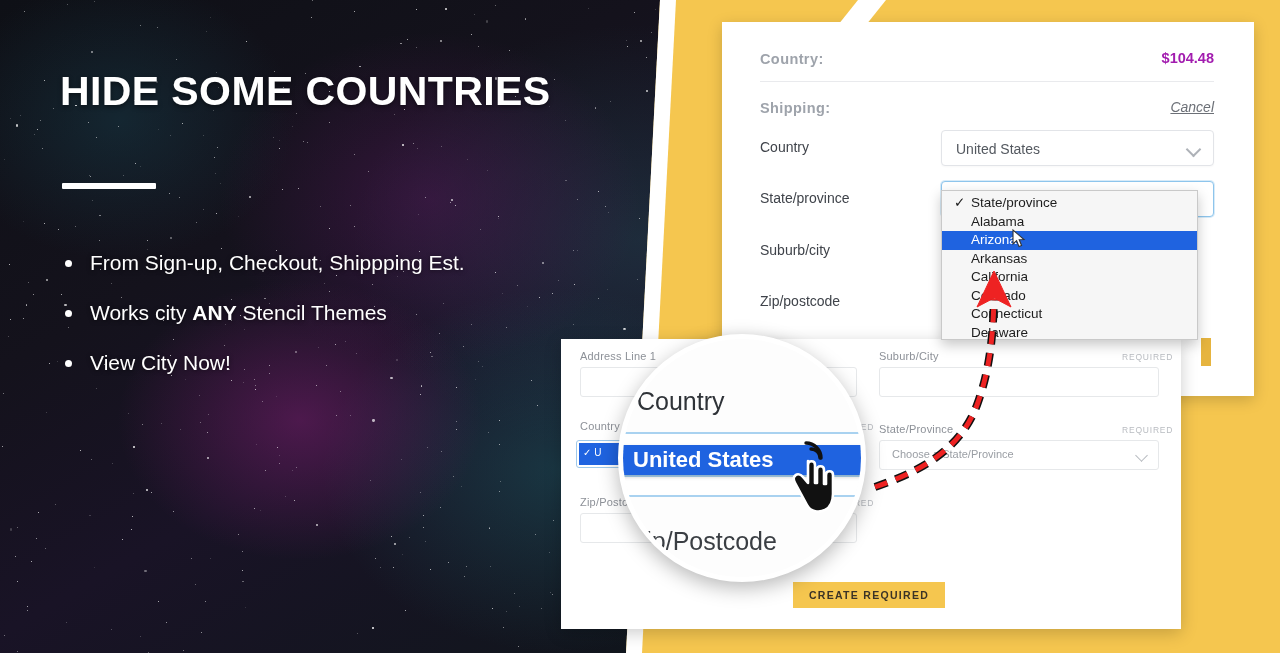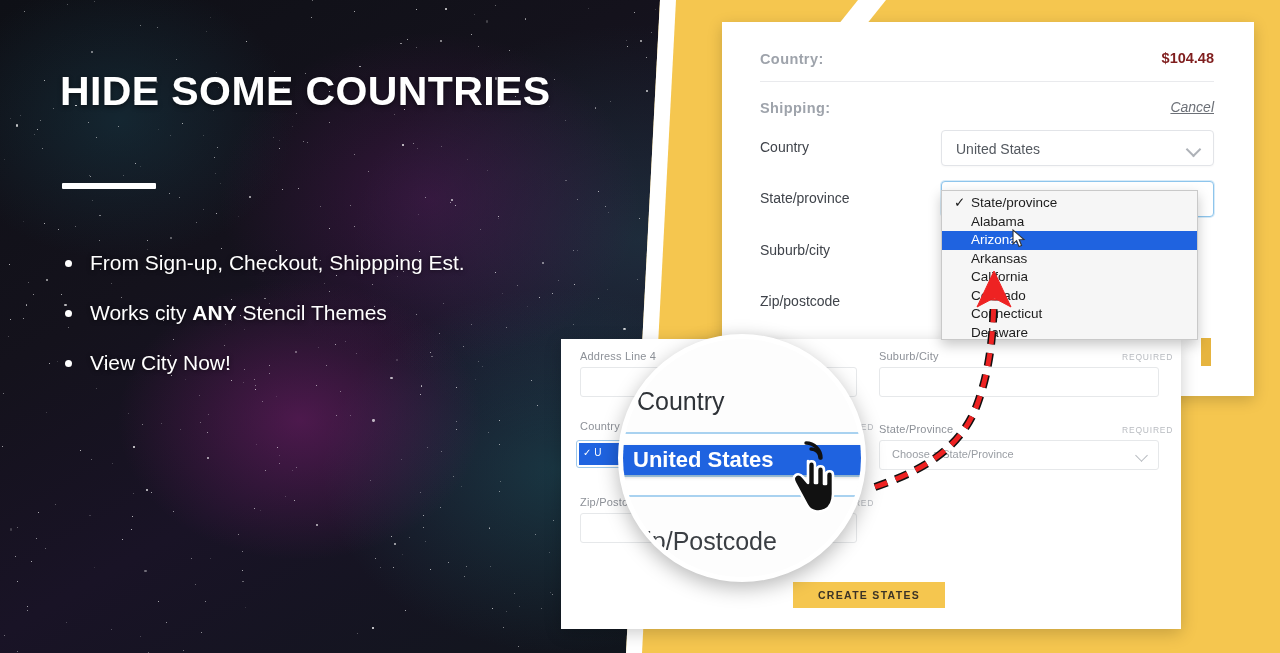--- a/index.html
+++ b/index.html
@@ -59,21 +59,21 @@
   .bullets b{font-weight:bold;}
   ul{margin:0;padding:0;}
 
   
   .card-top{
     position:absolute;left:722px;top:22px;width:532px;height:374px;
     background:#fff;box-shadow:0 4px 14px rgba(0,0,0,.18);
   }
   .row{position:absolute;left:38px;right:40px;}
   .lbl-mut{color:#9ea3ab;font-size:14.5px;font-weight:bold;letter-spacing:.4px;}
-  .val-dark{color:#7f1d1d;font-size:14.5px;font-weight:bold;}
+  .val-dark{color:#a21caf;font-size:14.5px;font-weight:bold;}
   .hr{position:absolute;left:38px;right:40px;height:1px;background:#e9eaed;}
   .lbl-dark{color:#3f434a;font-size:14px;}
   .cancel{
     color:#6c7077;font-size:14px;font-style:italic;text-decoration:underline;cursor:pointer;
   }
   .sel{
     position:absolute;background:#fff;border:1px solid #e2e4e8;border-radius:4px;
     height:36px;line-height:36px;color:#53585f;font-size:14px;padding-left:14px;
     box-sizing:border-box;box-shadow:0 1px 2px rgba(0,0,0,.03);
   }
@@ -633,21 +633,21 @@
       <div class="opt"><span>Connecticut</span></div>
       <div class="opt"><span>Delaware</span></div>
     </div>
 
   <svg class="cursor-arrow" width="14" height="20" viewBox="0 0 14 20">
     <path d="M1,1 L1,15 L4.6,11.6 L7,17.6 L9.6,16.5 L7.2,10.8 L12,10.6 Z" fill="#ffffff" stroke="#333" stroke-width="1.1"></path>
   </svg>
 
   <div class="card-bot">
 
-    <span class="f-lbl" style="left:19px;top:11px;">Address Line 4</span>
+    <span class="f-lbl" style="left:19px;top:11px;">Address Line 1</span>
     <div class="f-box" style="left:19px;top:28px;width:277px;"></div>
 
     <span class="f-lbl" style="left:19px;top:81px;">Country</span>
     <span class="f-req" style="left:262px;top:83px;">REQUIRED</span>
 
     <span class="f-lbl" style="left:19px;top:157px;">Zip/Postcode</span>
     <span class="f-req" style="left:262px;top:159px;">REQUIRED</span>
     <div class="f-box" style="left:19px;top:174px;width:277px;"></div>
 
     <span class="f-lbl" style="left:318px;top:11px;">Suburb/City</span>
@@ -659,21 +659,21 @@
     <div class="f-box" style="left:318px;top:101px;width:280px;">
       <span class="ph">Choose a State/Province</span>
       <span class="chev"></span>
     </div>
   </div>
 
   <div class="mini-sel">
     <div class="in">✓ U</div>
   </div>
 
-  <div class="btn-create">CREATE STATES</div>
+  <div class="btn-create">CREATE REQUIRED</div>
 
   <svg class="arrow-svg" width="175" height="235" viewBox="0 0 175 235">
     <path d="M20,222 C60,208 104,188 122,140 C136,102 138,66 139,34" fill="none" stroke="#111" stroke-width="8" stroke-dasharray="13 9" stroke-linecap="butt"></path>
     <path d="M20,222 C60,208 104,188 122,140 C136,102 138,66 139,34" fill="none" stroke="#ee2222" stroke-width="5" stroke-dasharray="13 9" stroke-linecap="butt"></path>
     <path d="M139,6 L156,42 L139,33 L122,42 Z" fill="#ee2222" stroke="#ee2222" stroke-width="1"></path>
   </svg>
 
   <div class="mag">
     <div class="mag-country">Country</div>
     <div class="mag-field-top"></div>

